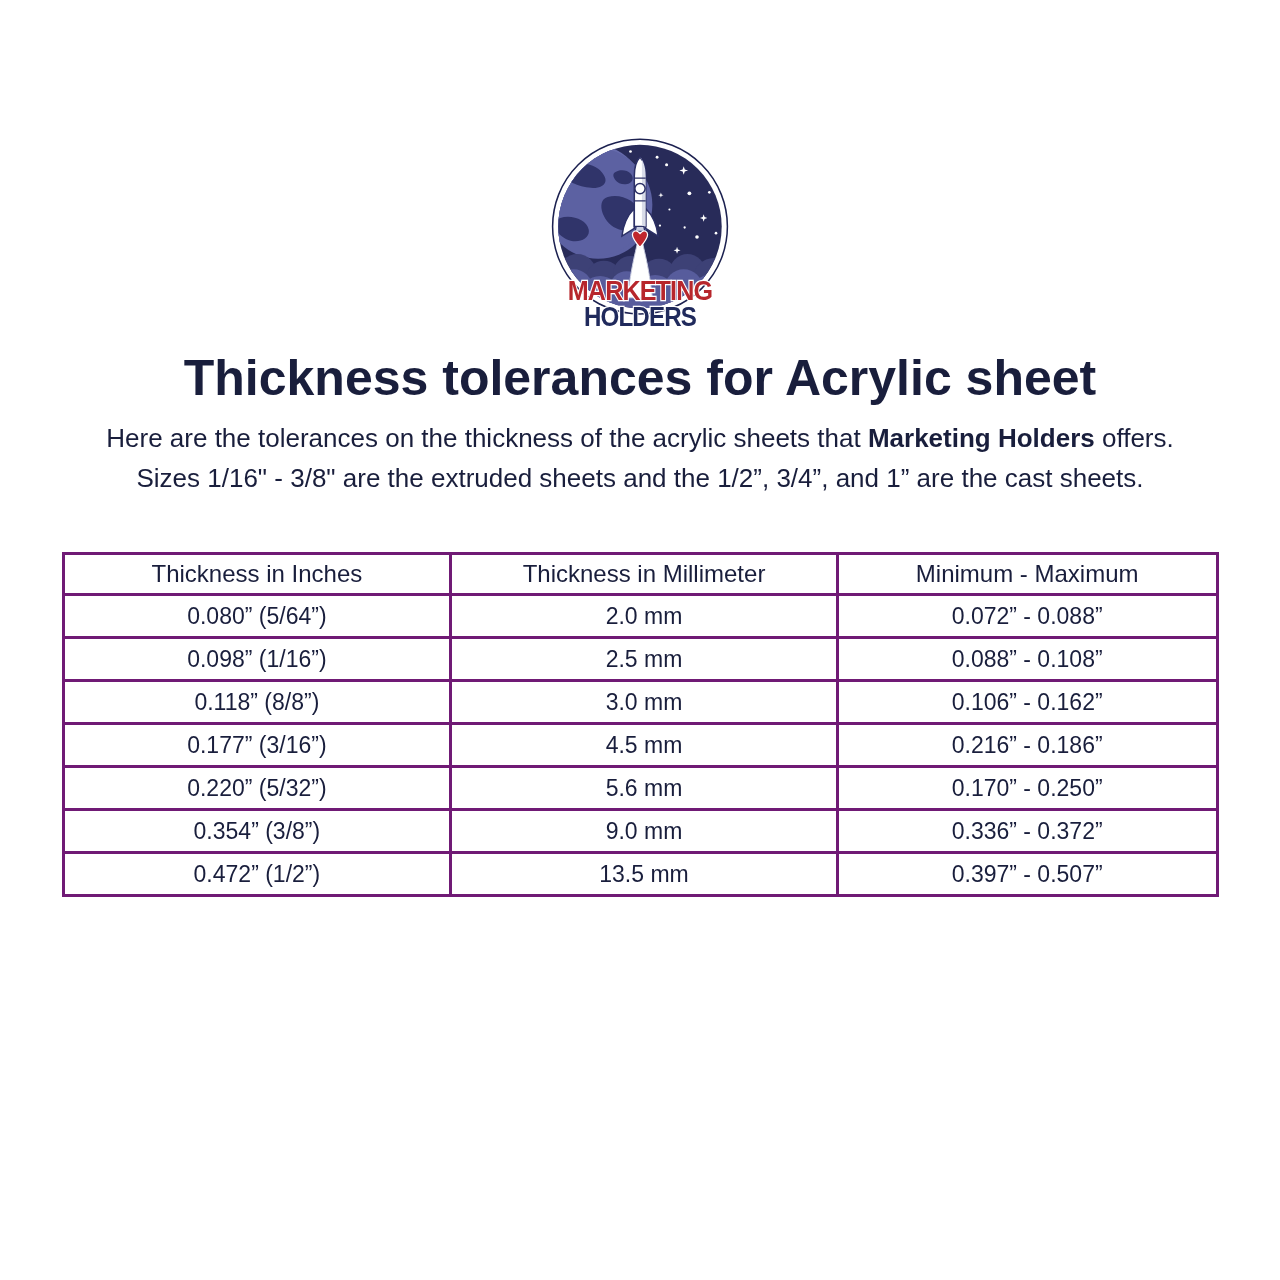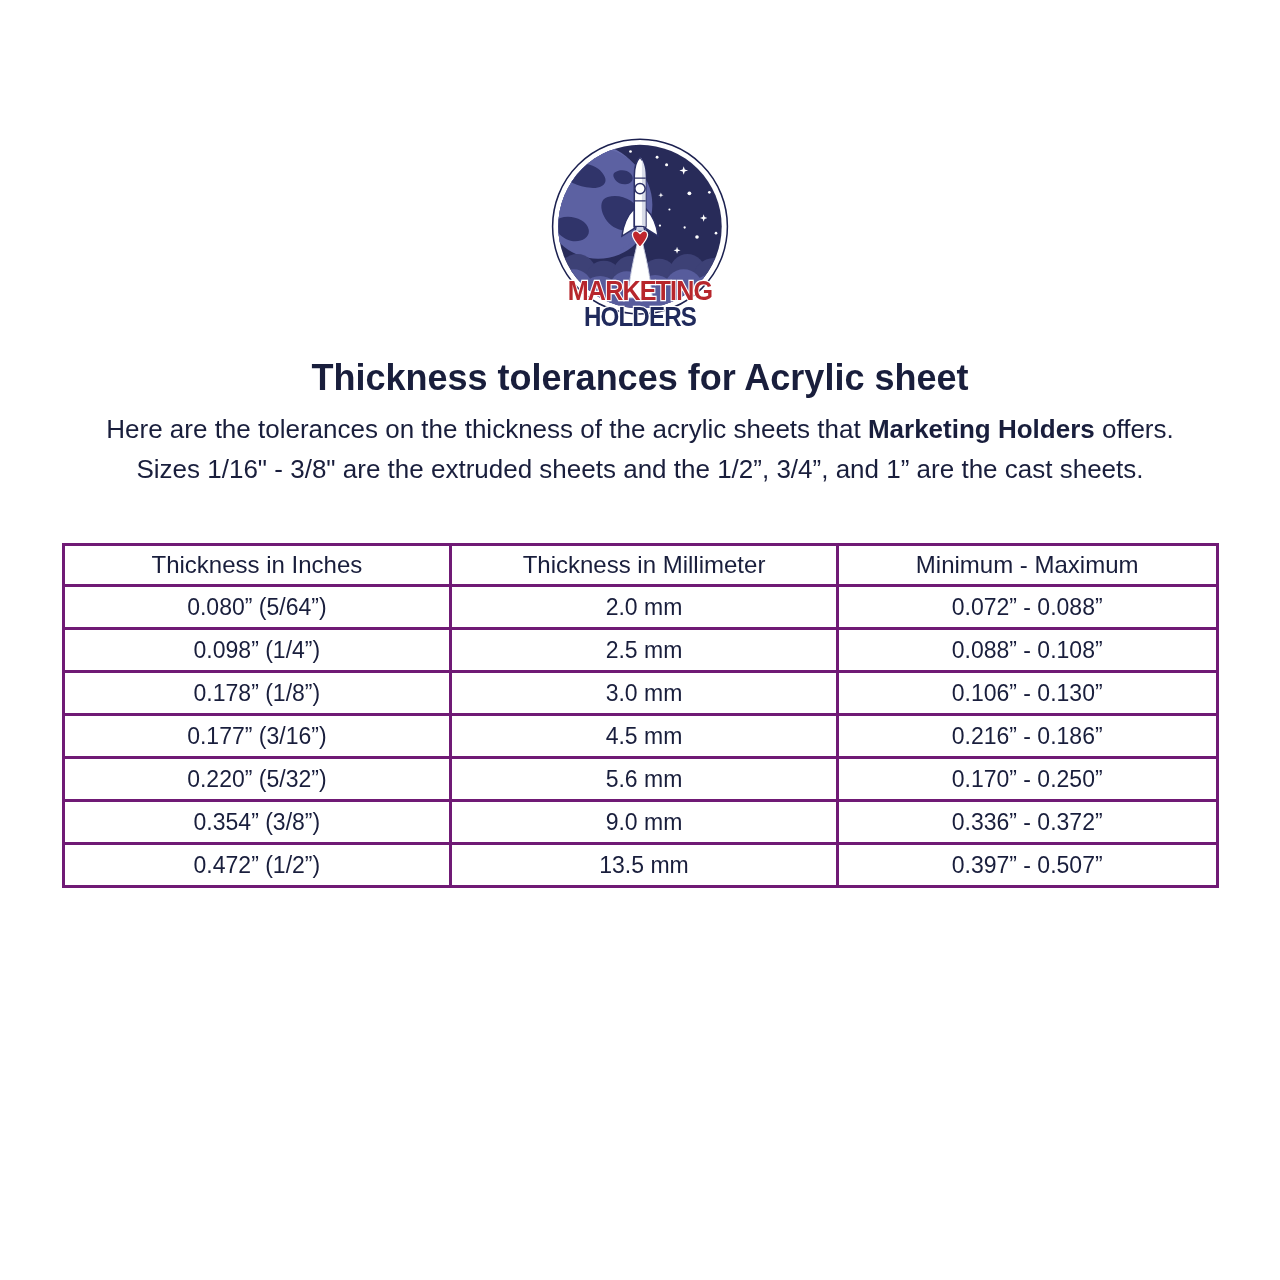--- a/index.html
+++ b/index.html
@@ -43,29 +43,29 @@
     font-size: 29px;
     fill: #202a5c;
     stroke: #ffffff;
     stroke-width: 2.4px;
     paint-order: stroke;
     letter-spacing: -1px;
   }
 
   .page-title {
     margin-top: 14px;
-    font-size: 36px;
+    font-size: 50px;
     font-weight: 700;
     letter-spacing: 0px;
     color: #191e3c;
     text-align: right;
     line-height: 56px;
   }
   .intro {
-    margin-top: 3px;
+    margin-top: 12px;
     font-size: 26px;
     line-height: 40px;
     text-align: center;
     color: #191e3c;
   }
   .intro .line { display: block; }
   .intro b { font-weight: 700; }
 
   table.tolerance {
     margin-top: 54px;
@@ -197,28 +197,28 @@
         <th>Minimum - Maximum</th>
       </tr>
     </thead>
     <tbody id="table-body">
         <tr>
           <td>0.080” (5/64”)</td>
           <td>2.0 mm</td>
           <td>0.072” - 0.088”</td>
         </tr>
         <tr>
-          <td>0.098” (1/4”)</td>
+          <td>0.098” (1/16”)</td>
           <td>2.5 mm</td>
           <td>0.088” - 0.108”</td>
         </tr>
         <tr>
-          <td>0.178” (1/8”)</td>
+          <td>0.118” (8/8”)</td>
           <td>3.0 mm</td>
-          <td>0.106” - 0.130”</td>
+          <td>0.106” - 0.162”</td>
         </tr>
         <tr>
           <td>0.177” (3/16”)</td>
           <td>4.5 mm</td>
           <td>0.216” - 0.186”</td>
         </tr>
         <tr>
           <td>0.220” (5/32”)</td>
           <td>5.6 mm</td>
           <td>0.170” - 0.250”</td>

